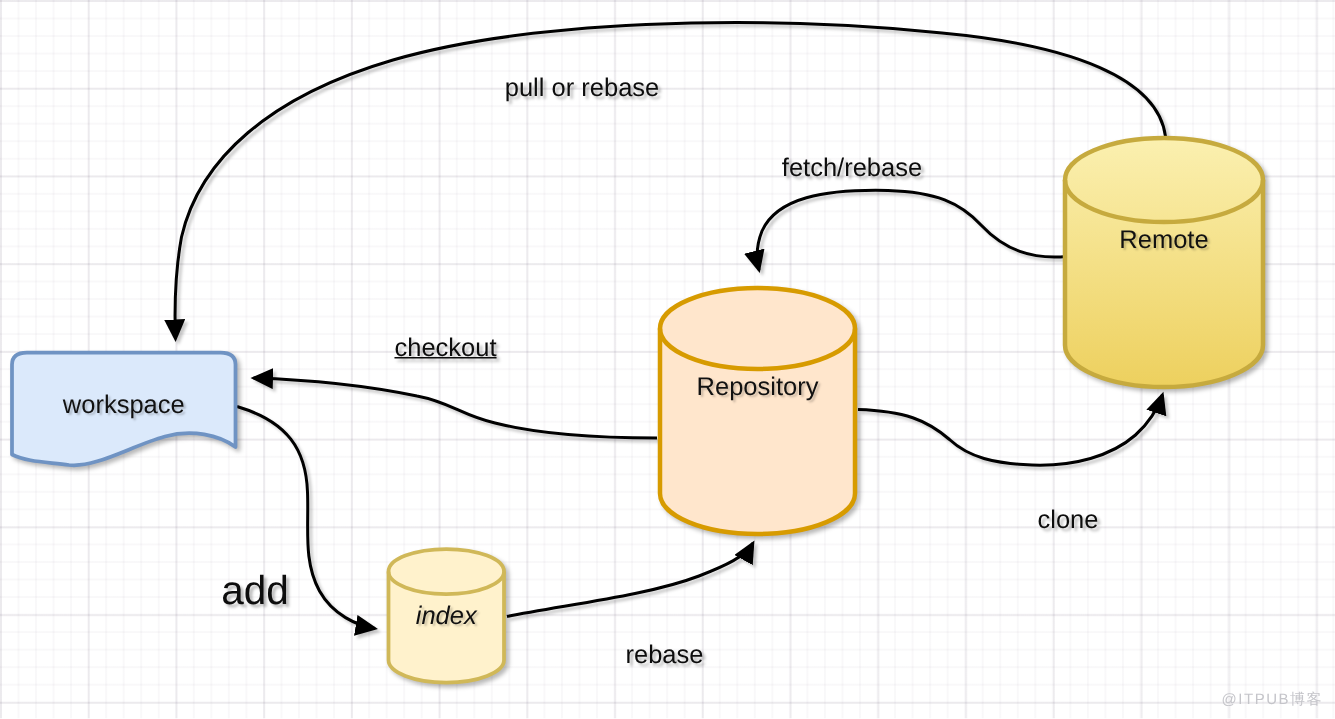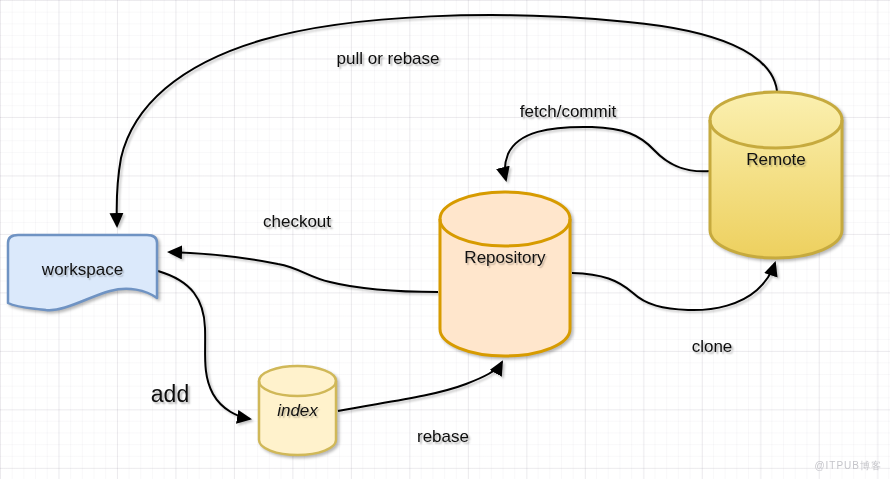--- a/index.html
+++ b/index.html
@@ -26,21 +26,21 @@
     position:absolute;left:50%;top:50%;transform:translate(-50%,-50%);
     font-size:17px;color:#111;white-space:nowrap;
     text-shadow:1.5px 1.5px 1.5px rgba(0,0,0,0.22);
   }
   .edge-label{
     position:absolute;transform:translate(-50%,-50%);
     font-size:17px;color:#0d0d0d;white-space:nowrap;
     text-shadow:2px 2px 2px rgba(0,0,0,0.28);
     text-align:right;
   }
-  .edge-label.big{font-size:23px;}
+  .edge-label.big{font-size:27px;}
   .watermark{
     position:absolute;right:8px;bottom:6px;
     font-size:10px;color:#c5c5ca;letter-spacing:1px;
   }
 </style>
 </head>
 <body>
 
 <div class="canvas">
 
@@ -100,20 +100,20 @@
       </defs>
       <g stroke-width="3" stroke="#c6aa3e">
         <path fill="url(#remoteGrad)" d="M0,28 A66,28 0 0 1 132,28 L132,138 A66,28 0 0 1 0,138 Z"></path>
         <path fill="none" d="M0,28 A66,28 0 0 0 132,28"></path>
       </g>
     </svg>
     <span class="node-label">Remote</span>
   </div>
 
   <span class="edge-label" style="left:388px;top:59px;">pull or rebase</span>
-  <span class="edge-label" style="left:568px;top:112px;">fetch/commit</span>
-  <span class="edge-label" style="left:297px;top:222px;">checkout</span>
+  <span class="edge-label" style="left:568px;top:112px;">fetch/rebase</span>
+  <span class="edge-label" style="left:297px;top:232px;text-decoration:underline;">checkout</span>
   <span class="edge-label big" style="left:170px;top:394px;">add</span>
   <span class="edge-label" style="left:443px;top:437px;">rebase</span>
   <span class="edge-label" style="left:712px;top:347px;">clone</span>
 
   <span class="watermark">@ITPUB博客</span>
 </div>
 
 </body></html>

